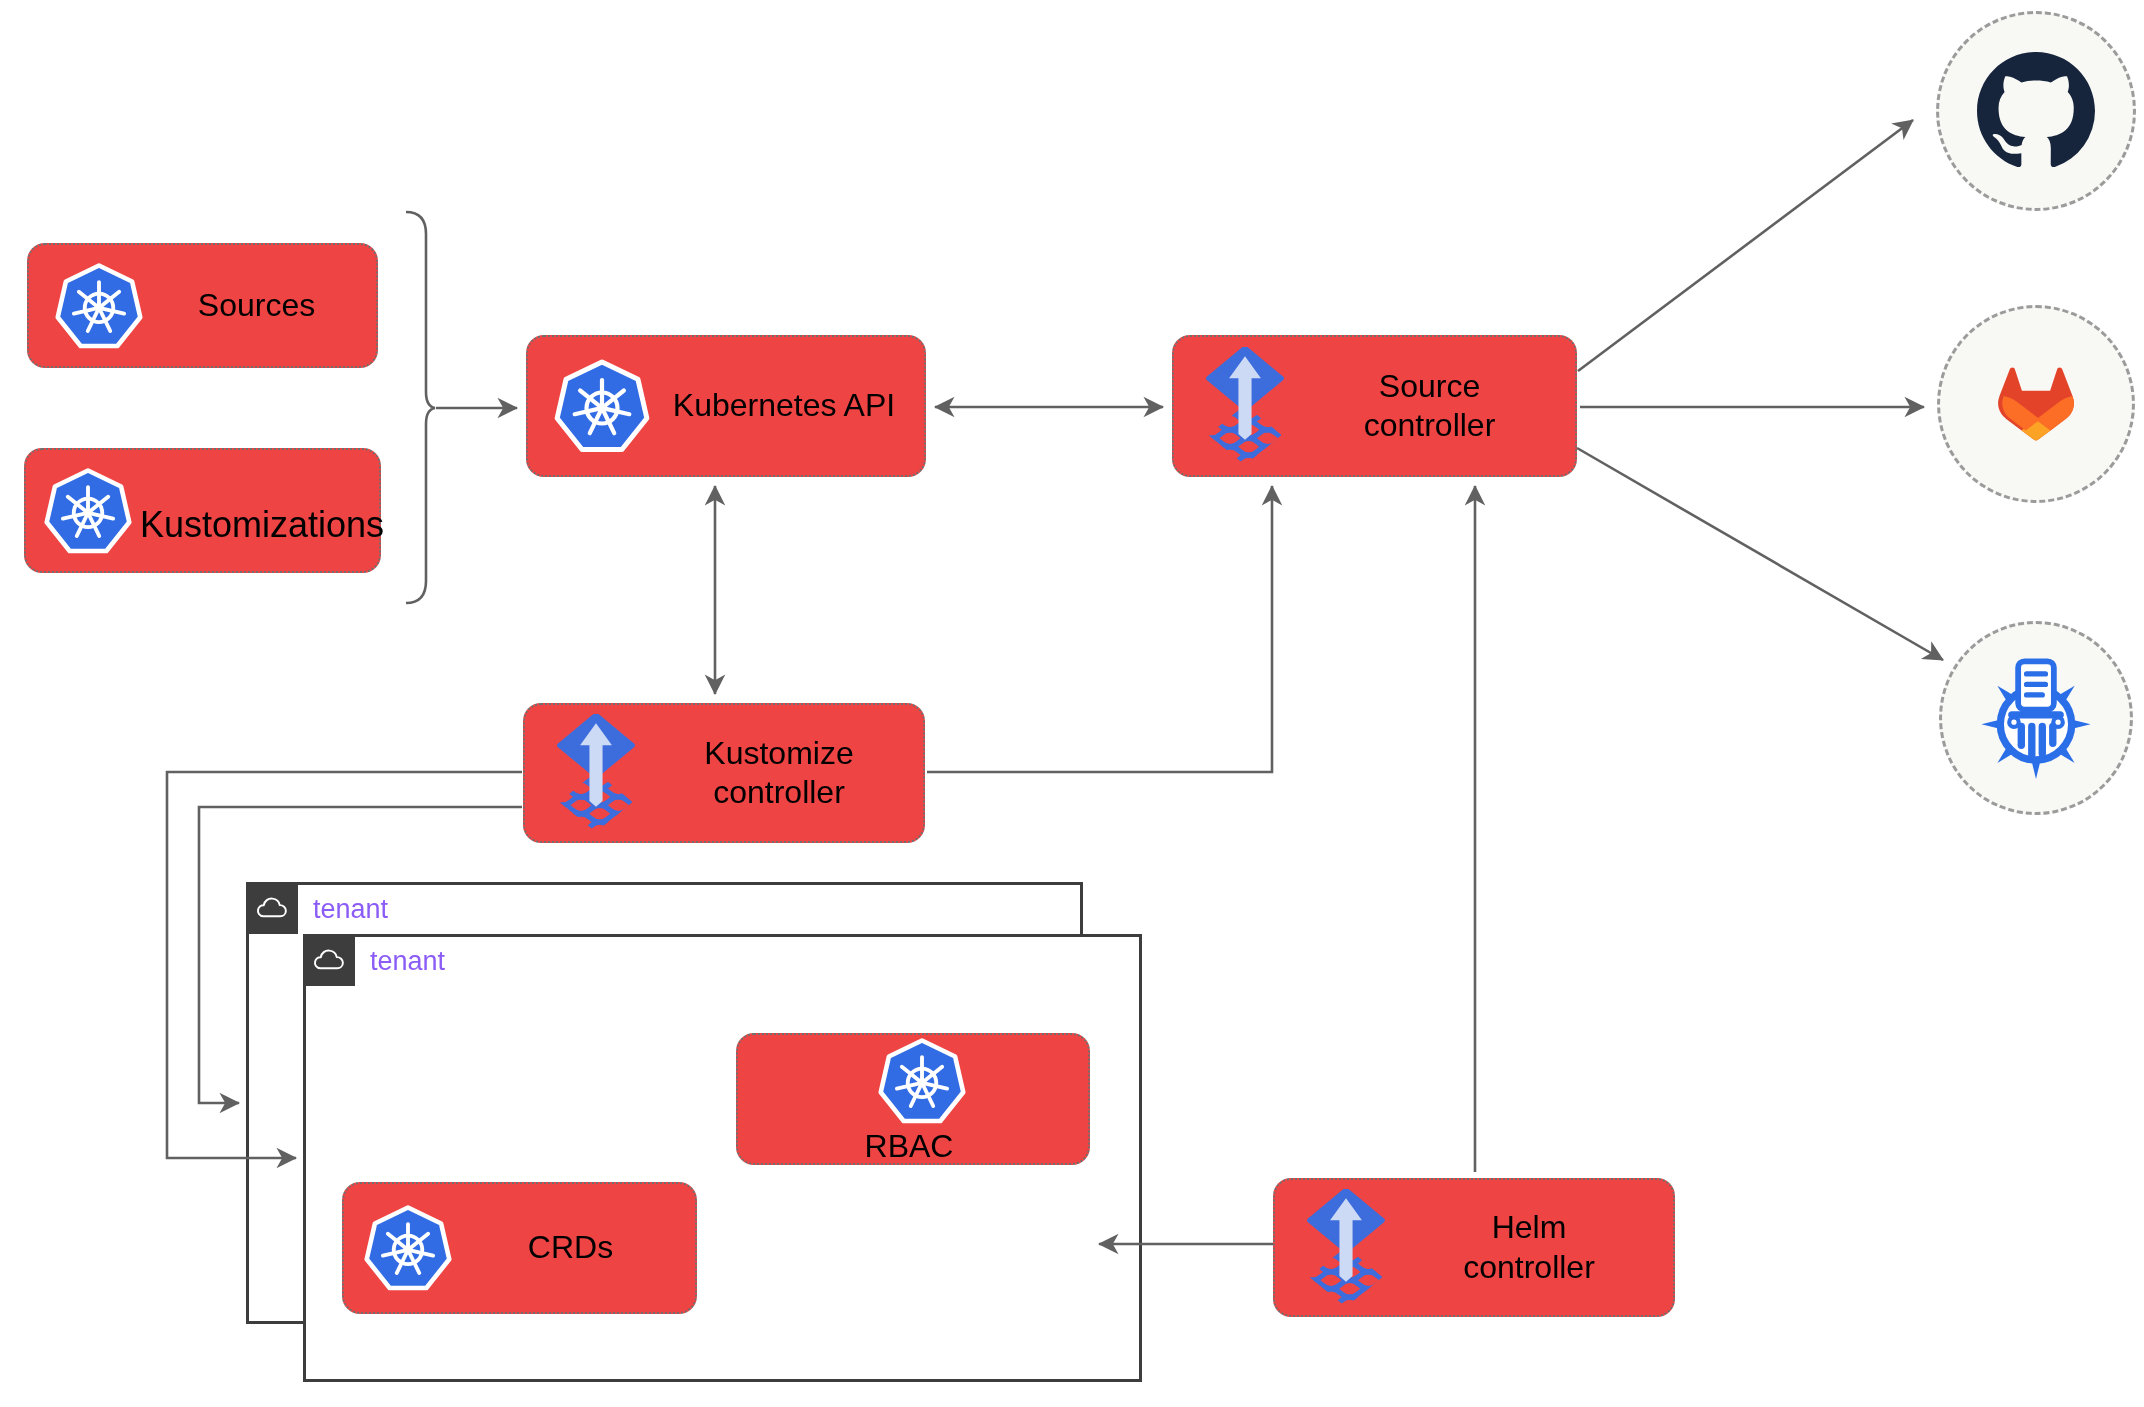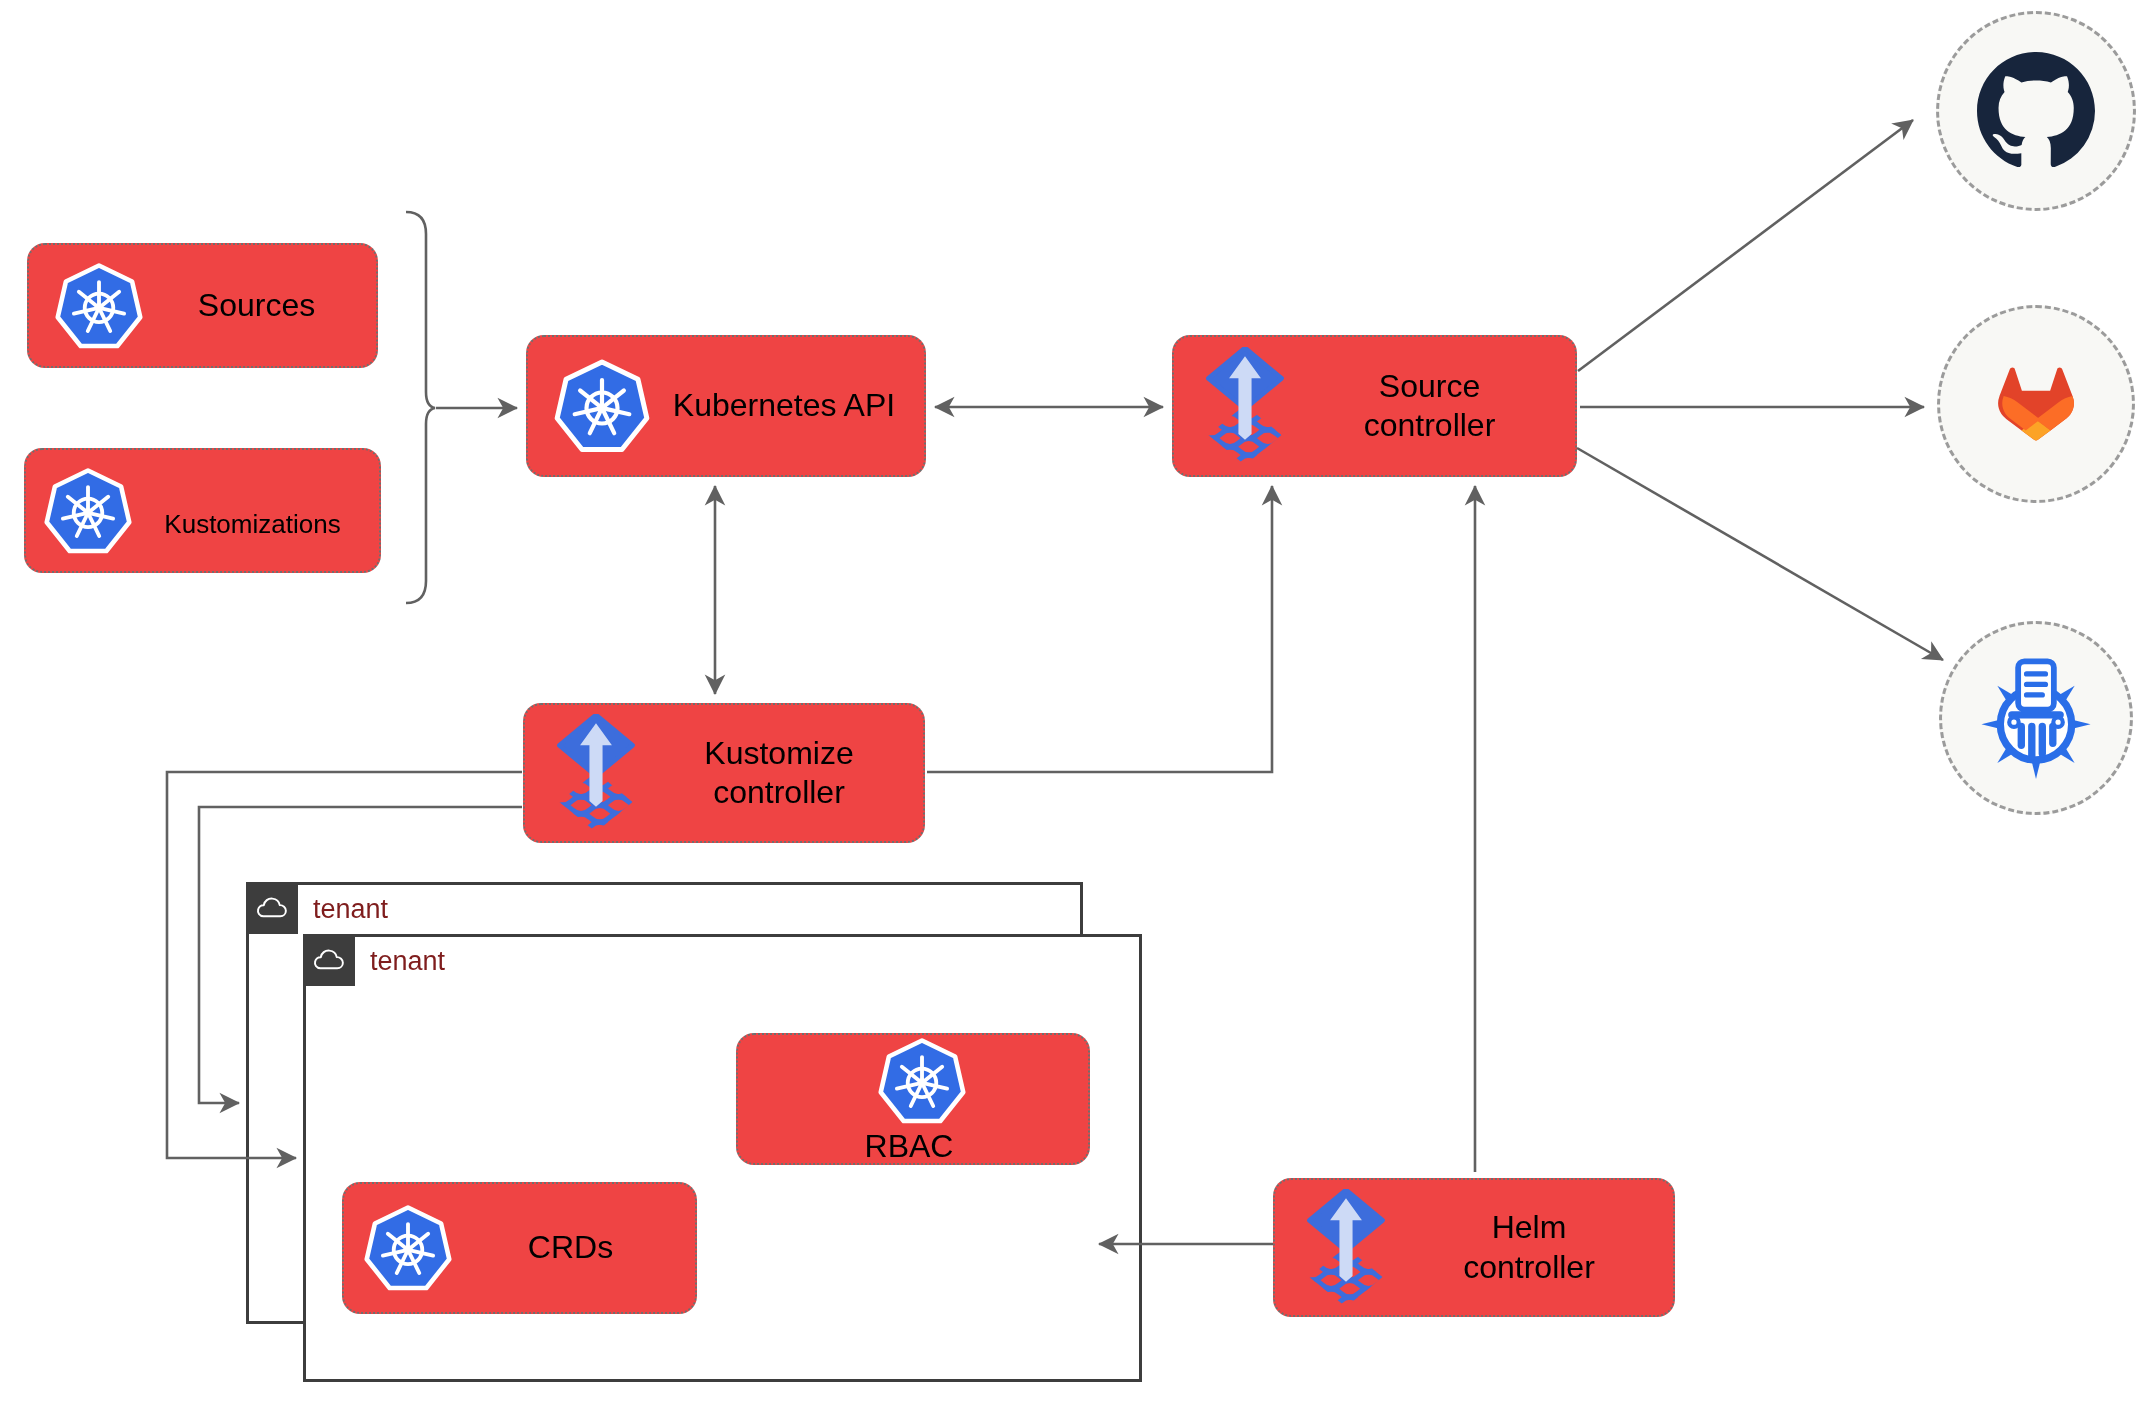--- a/index.html
+++ b/index.html
@@ -19,21 +19,21 @@
     padding:0 14px 0 6px;white-space:pre-line;
   }
   
   .tenant{position:absolute;box-sizing:border-box;background:#ffffff;border:3px solid #3d3d3d;}
   .tenant.outer{z-index:2;}
   .tenant.inner{z-index:3;}
   .tenant .tab{
     position:absolute;left:-3px;top:-3px;width:52px;height:52px;background:#3d3d3d;
     display:flex;align-items:center;justify-content:center;
   }
-  .tenant .tenant-label{position:absolute;left:64px;top:9px;font-size:27px;color:#7f1d1d;}
+  .tenant .tenant-label{position:absolute;left:64px;top:9px;font-size:27px;color:#8b5cf6;}
   
   .endpoint{
     position:absolute;box-sizing:border-box;border-radius:50%;background:#f8f8f5;
     border:3px dashed #9b9b9b;display:flex;align-items:center;justify-content:center;z-index:4;
   }
   
   svg.wires{position:absolute;left:0;top:0;z-index:5;pointer-events:none;}
   .hidden-defs{position:absolute;width:0;height:0;overflow:hidden;}
 </style>
 </head>
@@ -162,21 +162,21 @@
       </span>
     <span class="label">Sources</span>
   </div>
 
   <div class="node" style="left:24px;top:448px;width:357px;height:125px;">
     <span class="icon" style="margin-left:16px;">
       <svg width="92" height="92">
           <use href="#sym-k8s"></use>
         </svg>
       </span>
-    <span class="label" style="font-size:26px;margin-top:28px;">Kustomizations</span>
+    <span class="label" style="font-size:36px;margin-top:28px;">Kustomizations</span>
   </div>
 
   <div class="node" style="left:526px;top:335px;width:400px;height:142px;">
     <span class="icon">
       <svg width="100" height="100">
           <use href="#sym-k8s"></use>
         </svg>
       </span>
     <span class="label">Kubernetes API</span>
   </div>

